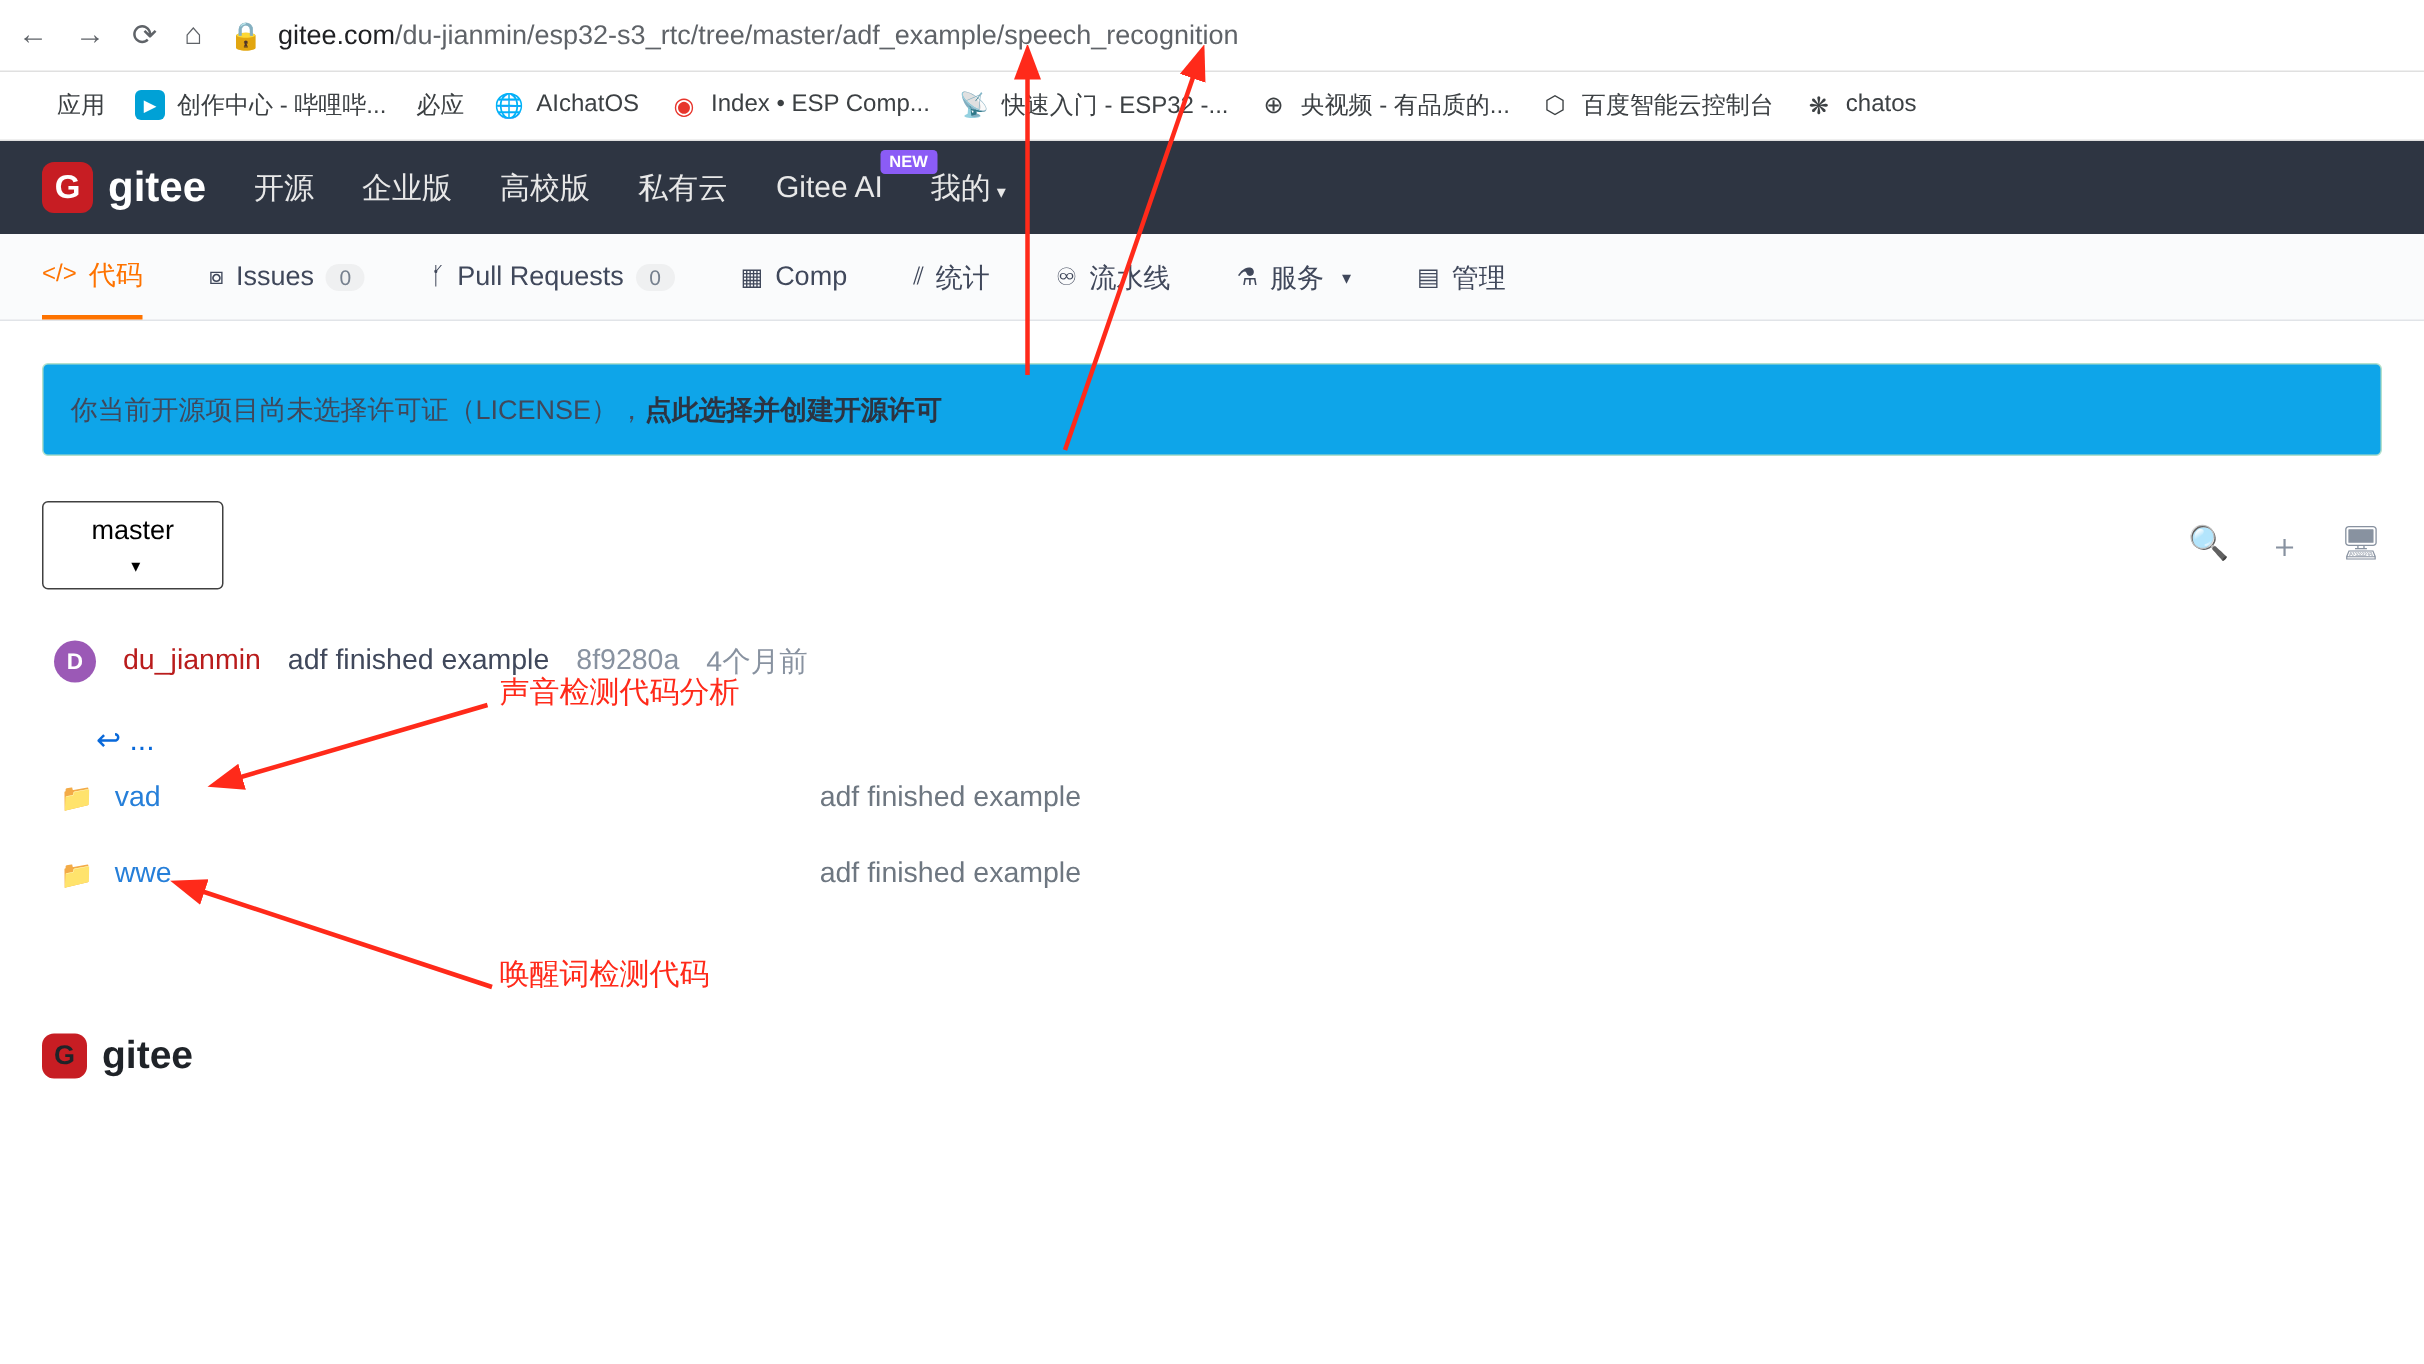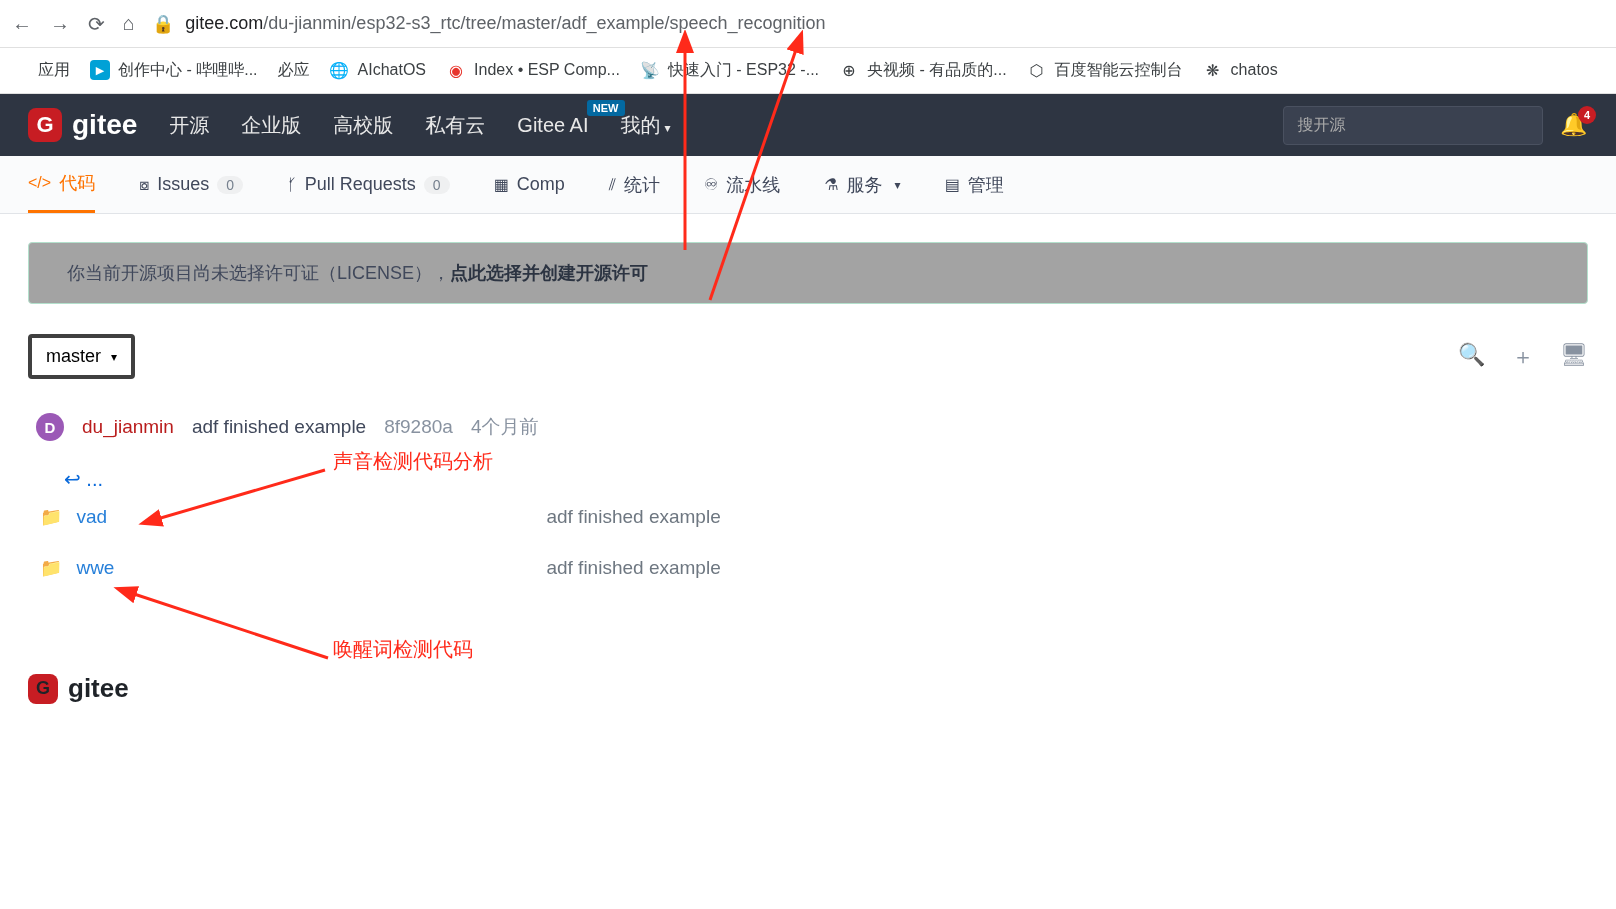--- a/index.html
+++ b/index.html
@@ -11,36 +11,36 @@
 .bookmarks { display:flex; align-items:center; gap:20px; padding:10px 10px; border-bottom:1px solid #e0e0e0; height:46px; }
 .bm { display:flex; align-items:flex-start; gap:8px; color:#3c4043; font-size:16px; white-space:nowrap; cursor:pointer; }
 .bm-icon { width:20px; height:20px; display:inline-flex; align-items:center; justify-content:center; }
 .apps-icon { display:grid; grid-template-columns:repeat(3,5px); grid-template-rows:repeat(3,5px); gap:2px; }
 .apps-icon span { background:#4285f4; }
 .apps-icon span:nth-child(2){background:#ea4335}.apps-icon span:nth-child(3){background:#fbbc05}.apps-icon span:nth-child(4){background:#34a853}.apps-icon span:nth-child(5){background:#ea4335}.apps-icon span:nth-child(6){background:#4285f4}.apps-icon span:nth-child(7){background:#fbbc05}.apps-icon span:nth-child(8){background:#34a853}
 .topnav { background:#2e3542; color:#fff; display:flex; align-items:center; padding:0 28px; height:62px; gap:32px; }
 .logo { display:flex; align-items:center; gap:10px; font-size:28px; font-weight:700; }
 .logo-badge { width:34px; height:34px; background:#c71d23; border-radius:8px; display:flex; align-items:center; justify-content:center; font-size:22px; font-weight:900; }
 .nav-link { color:#e8e8e8; font-size:20px; cursor:pointer; position:relative; }
-.nav-badge { position:absolute; top:-14px; right:-36px; background:#0369a1; color:#fff; font-size:11px; padding:2px 6px; border-radius:3px; font-weight:700; }
+.nav-badge { position:absolute; top:-14px; right:-36px; background:#8b5cf6; color:#fff; font-size:11px; padding:2px 6px; border-radius:3px; font-weight:700; }
 .caret { font-size:12px; margin-left:4px; }
 .nav-right { margin-left:auto; display:flex; align-items:center; gap:18px; }
 .search-box { background:#3a4150; border:1px solid #4a5160; border-radius:4px; padding:8px 14px; width:260px; color:#aaa; font-size:16px; }
 .bell { position:relative; color:#ccc; font-size:22px; }
 .bell-badge { position:absolute; top:-6px; right:-8px; background:#c71d23; color:#fff; font-size:11px; border-radius:50%; width:18px; height:18px; display:flex; align-items:center; justify-content:center; font-weight:700; }
 .subnav { display:flex; align-items:center; padding:0 28px; height:58px; border-bottom:1px solid #e1e4e8; gap:44px; background:#fafbfc; }
 .tab { display:flex; align-items:center; gap:8px; font-size:18px; color:#40485b; cursor:pointer; height:100%; }
 .tab.active { color:#fe7300; border-bottom:3px solid #fe7300; font-weight:500; }
 .tab-count { background:#eff0f1; border-radius:10px; padding:1px 9px; font-size:14px; color:#76808e; }
 .tab-ico { font-size:16px; }
 .content { padding:28px 28px 0; }
-.notice { border:1px solid #b3e0cc; background:#a3a3a3; padding:18px 38px; border-radius:4px; font-size:18px; color:#40485b; }
+.notice { border:1px solid #b3e0cc; background:#0ea5e9; padding:18px 18px; border-radius:4px; font-size:18px; color:#40485b; }
 .notice b { font-weight:700; color:#2c3442; }
 .crumb-row { display:flex; align-items:center; margin-top:30px; gap:14px; }
-.branch-sel { border:4px solid #404040; padding:8px 14px; border-radius:4px; font-size:18px; display:flex; align-items:center; gap:6px; cursor:pointer; }
+.branch-sel { border:1px solid #404040; padding:8px 32px; border-radius:4px; font-size:18px; display:flex; align-items:center; gap:6px; cursor:pointer;flex-direction:column; }
 .crumb { font-size:19px; }
 .crumb a { color:#267fd9; text-decoration:none; font-weight:600; }
 .crumb .sep { color:#666; margin:0 6px; }
 .crumb .cur { color:#1f2328; font-weight:700; }
 .copy-ico { color:#8892a0; margin-left:8px; font-size:16px; cursor:pointer; }
 .row-right { margin-left:auto; display:flex; gap:26px; color:#8892a0; font-size:22px; }
 .row-right span { cursor:pointer; }
 .commit-row { display:flex; align-items:center; gap:18px; margin-top:34px; font-size:19px; padding-left:8px; }
 .avatar { width:28px; height:28px; border-radius:50%; background:#9b59b6; color:#fff; display:flex; align-items:center; justify-content:center; font-size:15px; font-weight:600; }
 .commit-row .user { color:#b91c1c; }
@@ -125,24 +125,20 @@
   <div class="logo">
       <span class="logo-badge">G</span>
       <span>gitee</span>
     </div>
   <span class="nav-link">开源</span>
   <span class="nav-link">企业版</span>
   <span class="nav-link">高校版</span>
   <span class="nav-link">私有云</span>
   <span class="nav-link"><span>Gitee AI</span><span class="nav-badge">NEW</span></span>
   <span class="nav-link"><span>我的</span><span class="caret">▾</span></span>
-  <div class="nav-right">
-    <div class="search-box">搜开源</div>
-    <div class="bell"><span>🔔</span><span class="bell-badge">4</span></div>
-  </div>
 </div>
 
 <div class="subnav">
   <div class="tab active">
       <span class="tab-ico">&lt;/&gt;</span>
       <span>代码</span>
     </div>
   <div class="tab">
       <span class="tab-ico">⧇</span>
       <span>Issues</span>

